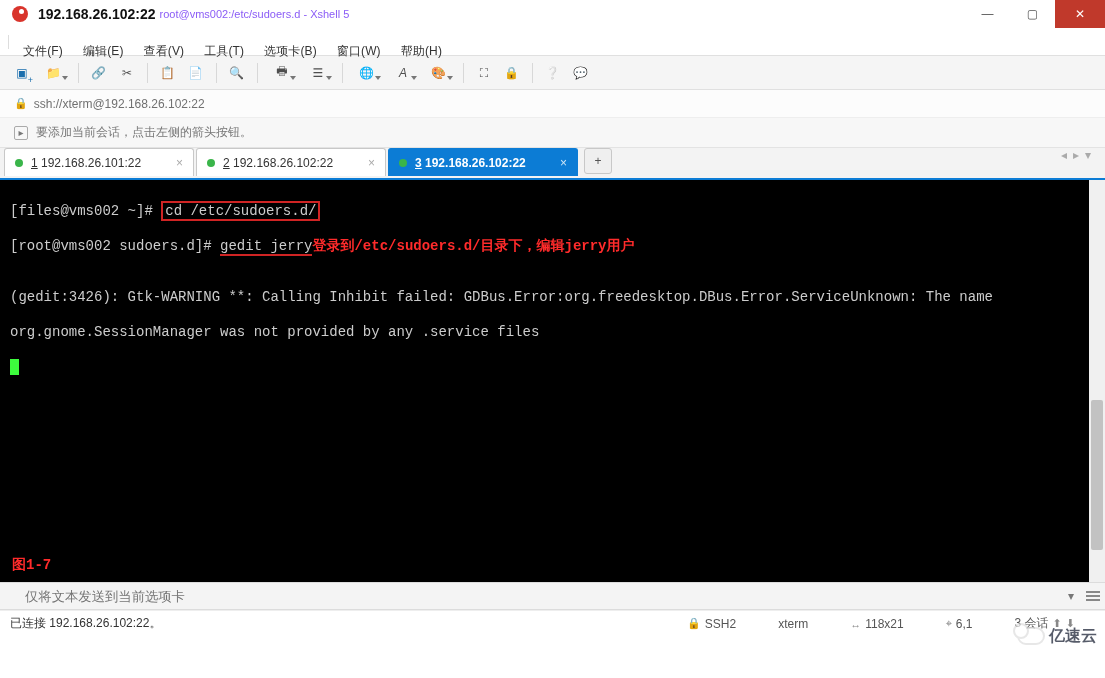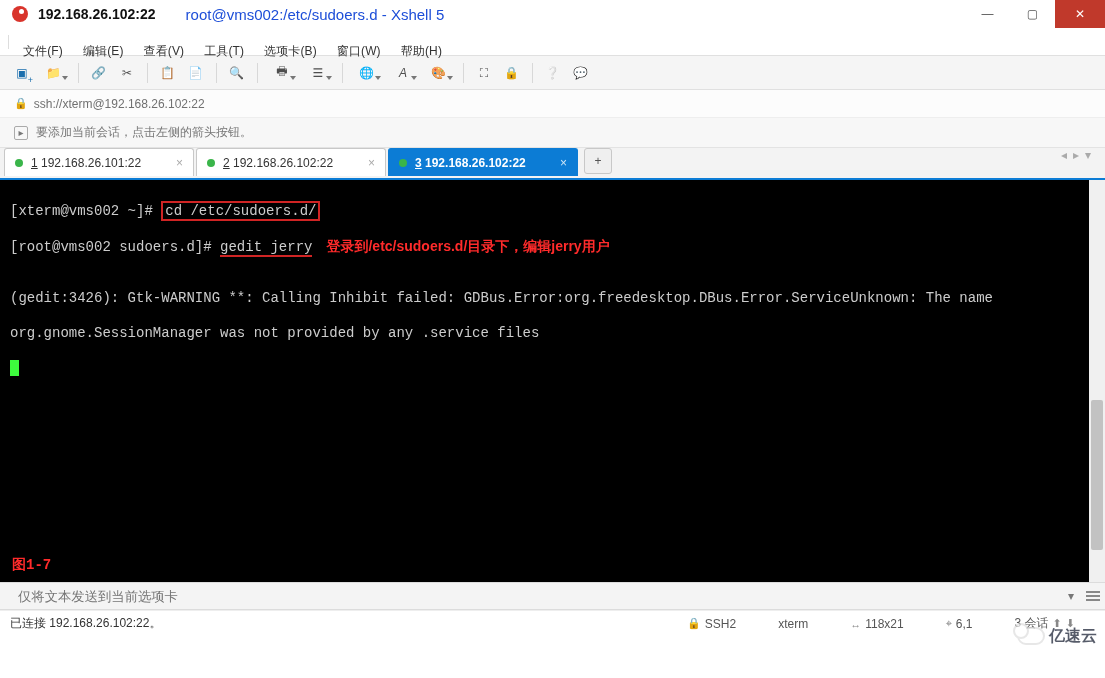--- a/index.html
+++ b/index.html
@@ -2,21 +2,21 @@
 <html><head>
 <meta charset="utf-8">
 <style>
 * { margin: 0; padding: 0; box-sizing: border-box; }
 body { font-family: "Microsoft YaHei", Arial, sans-serif; font-size: 12px; background: #fff; width: 1105px; height: 678px; overflow: hidden; position: relative; }
 
 .titlebar { height: 28px; display: flex; align-items: center; padding: 0 0 0 12px; background: #fff; }
 .titlebar .appicon { width: 16px; height: 16px; background: #d9342c; border-radius: 50%; position: relative; }
 .titlebar .appicon::after { content:""; position:absolute; width:5px; height:5px; background:#fff; border-radius:50%; left:7px; top:3px; }
 .titlebar .title-ip { font-weight: bold; font-size: 14px; margin-left: 10px; color:#111; }
-.titlebar .title-path { font-size: 15px; margin-left: 30px; color:#1d4ed8; }
+.titlebar .title-path { font-size: 11px; margin-left: 4px; color:#8b5cf6; }
 .titlebar .winctl { margin-left: auto; display:flex; }
 .titlebar .winbtn { width: 45px; height: 28px; display:flex; align-items:center; justify-content:center; color:#555; }
 .titlebar .winbtn.close { background:#c0392b; color:#fff; width:50px; }
 
 .menubar { height: 28px; display:flex; align-items:center; padding: 0 6px; gap: 4px; border-bottom:1px solid #e0e0e0; }
 .menubar .sep { width:1px; height:14px; background:#ddd; margin:0 2px; }
 .menubar .mitem { padding: 4px 8px; color:#333; letter-spacing:0.01em;margin-top:20px; }
 
 .toolbar { height: 34px; display:flex; align-items:center; padding: 0 10px; gap: 4px; background:#f5f5f5; border-bottom:1px solid #e0e0e0; }
 .toolbar .tbtn { width: 24px; height:24px; display:flex; align-items:center; justify-content:center; color:#4e4e4e; position:relative; }
@@ -38,28 +38,28 @@
 .tab.active { background:#0c7cd5; color:#fff; border-color:#0c7cd5; }
 .tab.active .tclose { color:#cde6f7; }
 .tab u { text-decoration: underline; }
 .tab.add { min-width:28px; width:28px; height:26px; border:1px solid #c8c8c8; background:#efefef; display:flex; align-items:center; justify-content:center; color:#555; border-radius:3px; margin-left:4px; }
 .tabbar .tabnav { margin-left:auto; display:flex; gap:6px; align-items:center; padding-right:10px; color:#aaa; }
 
 .terminal { background:#000; color:#ccc; font-family:"Courier New", monospace; font-size:14px; padding: 6px 10px; height: 404px; position:relative; white-space:pre; overflow:hidden; border-top:2px solid #0c7cd5; }
 .terminal .line { line-height:19px; }
 .terminal .boxed1 { border:2px solid #d02424; padding:0 2px; }
 .terminal .under { border-bottom:2px solid #d02424; }
-.terminal .anno { color:#ff2b2b; font-family:Liberation Sans, sans-serif; font-weight:bold; margin-left:14px; }
+.terminal .anno { color:#ff2b2b; font-family:Liberation Mono, monospace; font-weight:bold; margin-left:0; }
 .terminal .cursor { display:inline-block; width:9px; height:16px; background:#3dfb3d; vertical-align:text-bottom; }
 .terminal .fig { position:absolute; left:12px; bottom:8px; color:#ff2b2b; font-weight:bold; }
 .terminal .scroll { position:absolute; right:0; top:0; bottom:0; width:16px; background:#f0f0f0; }
 .terminal .scroll .thumb { position:absolute; left:2px; right:2px; top:220px; height:150px; background:#c2c2c2; border-radius:2px; }
 
 .sendbar { height: 28px; display:flex; align-items:center; background:#f4f4f4; border-top:1px solid #dcdcdc; border-bottom:1px solid #dcdcdc; }
-.sendbar input { flex:1; height:22px; border:none; background:transparent; padding:0 18px; color:#999; outline:none; }
+.sendbar input { flex:1; height:22px; border:none; background:transparent; padding:0 25px; color:#999; outline:none; }
 .sendbar .sendmenu { width:20px; color:#777; text-align:center; }
 .sendbar .hamb { width:24px; color:#777; display:flex; flex-direction:column; gap:2px; align-items:center; justify-content:center; }
 .sendbar .hamb span { width:14px; height:2px; background:#888; display:block; }
 
 .statusbar { height: 26px; display:flex; align-items:center; padding: 0 10px; background:#fff; color:#333; border-top:1px solid #eee; }
 .statusbar .sitem { margin-right: 20px; display:flex; align-items:center; gap:4px; }
 .statusbar .right { margin-left:auto; display:flex; align-items:center; gap:22px; color:#555; }
 .statusbar .sicon { font-size:11px; color:#888; }
 
 .watermark { position:absolute; right:8px; bottom:26px; width:80px; height:32px; color:#0f172a; display:flex; align-items:center; justify-content:center; font-size:16px; font-weight:bold; opacity:0.7; }
@@ -147,21 +147,21 @@
   </div>
   <div class="tab add">+</div>
   <div class="tabnav">
     <span>◂</span>
     <span>▸</span>
     <span>▾</span>
   </div>
 </div>
 
 <div class="terminal">
-<div class="line"><span>[xterm@vms002 ~]# </span><span class="boxed1">cd /etc/sudoers.d/</span></div>
+<div class="line"><span>[files@vms002 ~]# </span><span class="boxed1">cd /etc/sudoers.d/</span></div>
 <div class="line"><span>[root@vms002 sudoers.d]# </span><span class="under">gedit jerry</span><span class="anno">登录到/etc/sudoers.d/目录下，编辑jerry用户</span></div>
 <div class="line"></div>
 <div class="line">(gedit:3426): Gtk-WARNING **: Calling Inhibit failed: GDBus.Error:org.freedesktop.DBus.Error.ServiceUnknown: The name</div>
 <div class="line">org.gnome.SessionManager was not provided by any .service files</div>
 <div class="line"><span class="cursor"></span></div>
 <div class="fig">图1-7</div>
 <div class="scroll"><div class="thumb"></div></div>
 </div>
 
 <div class="sendbar">

